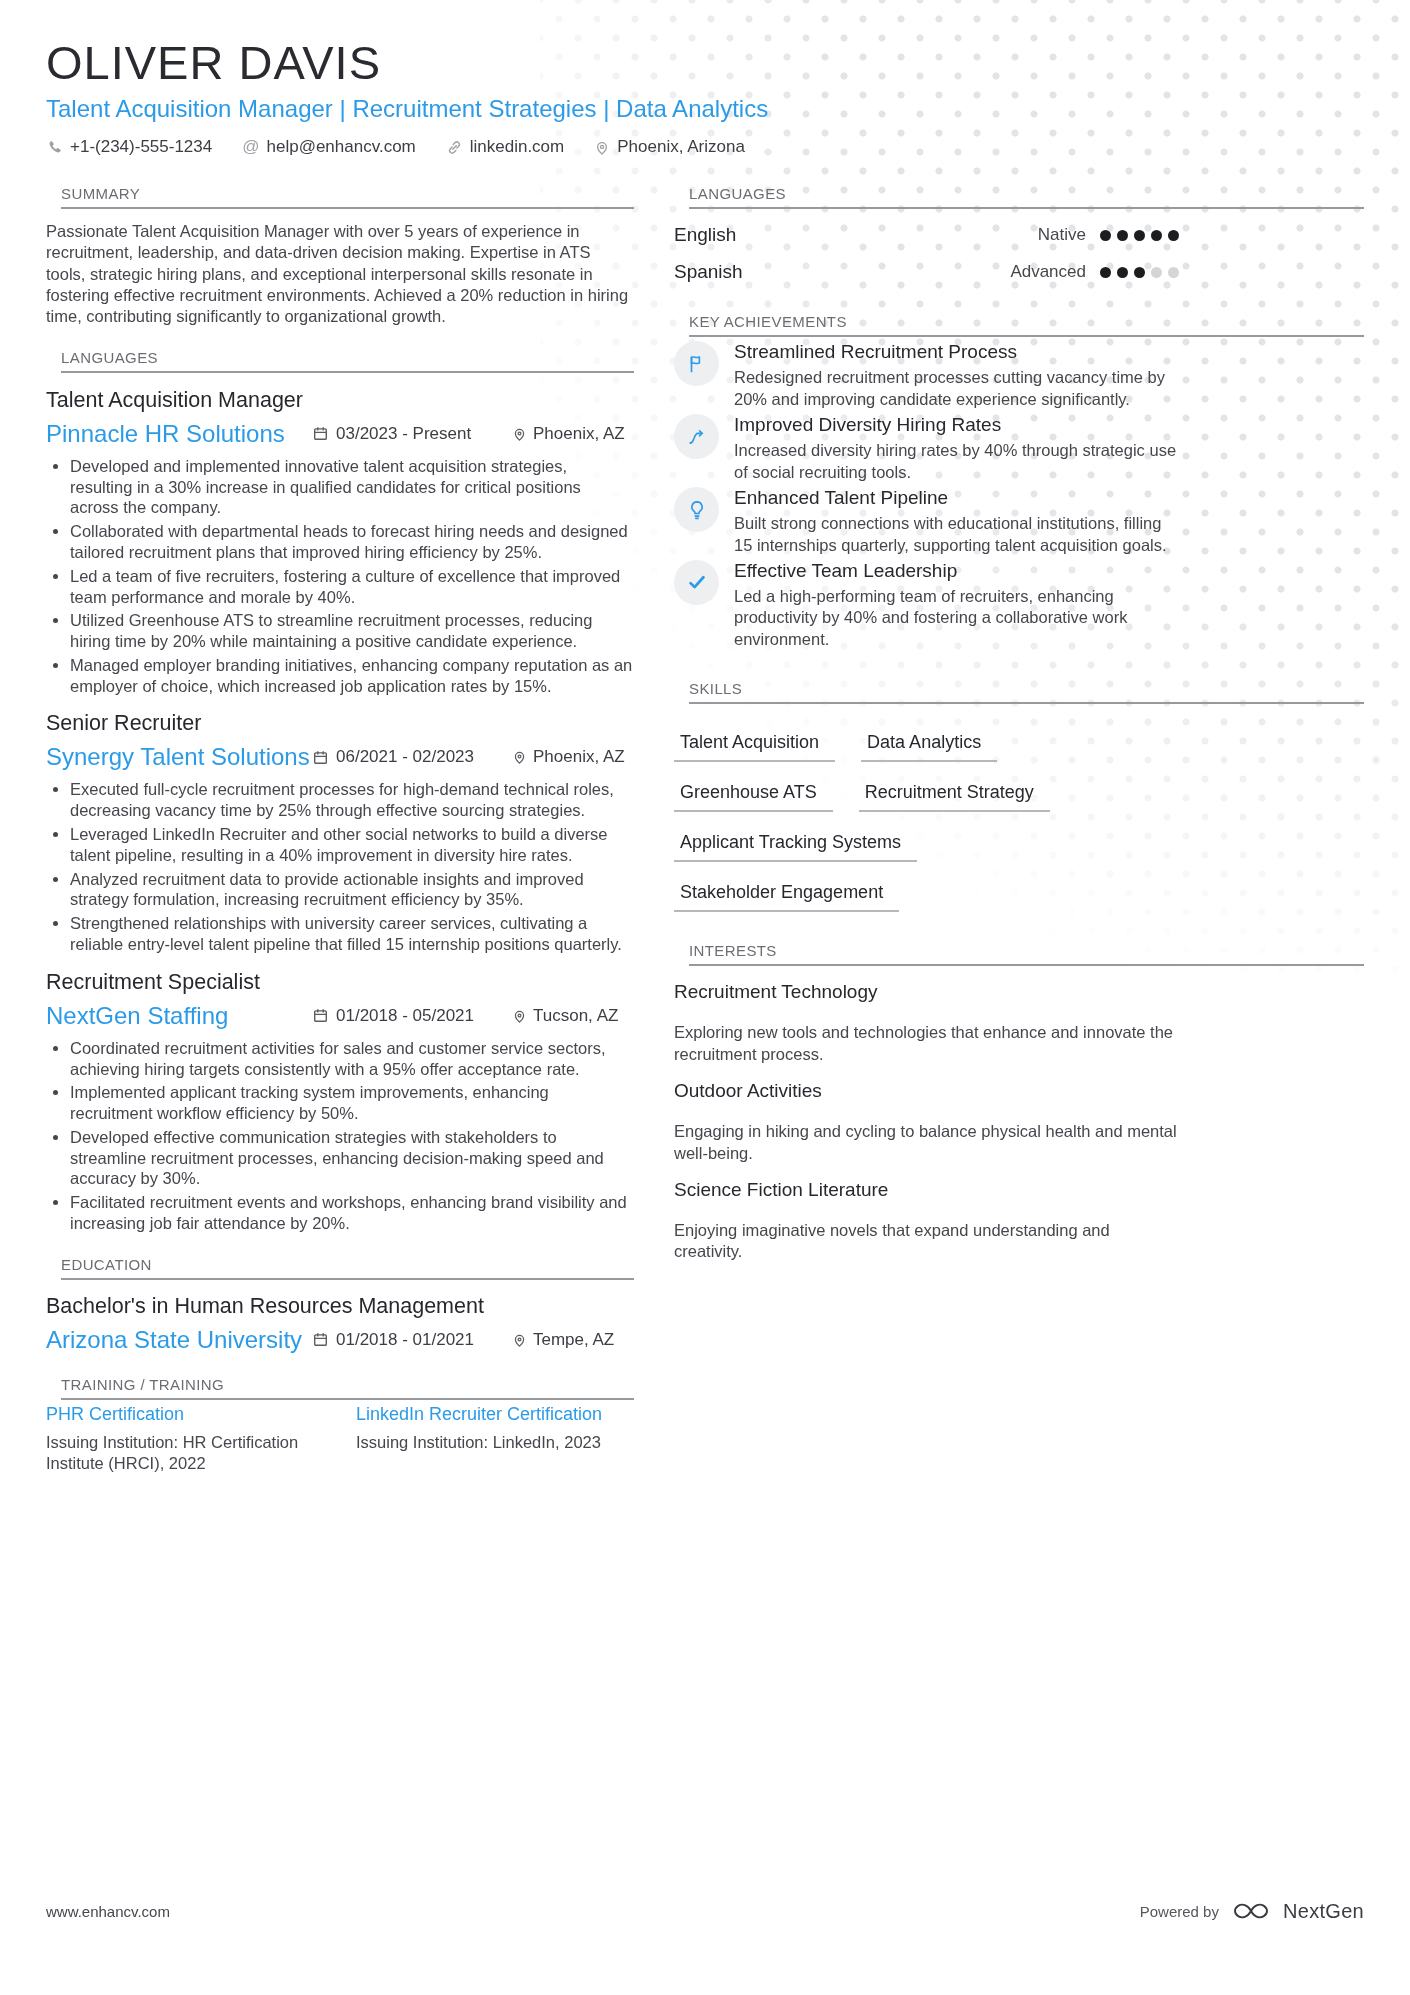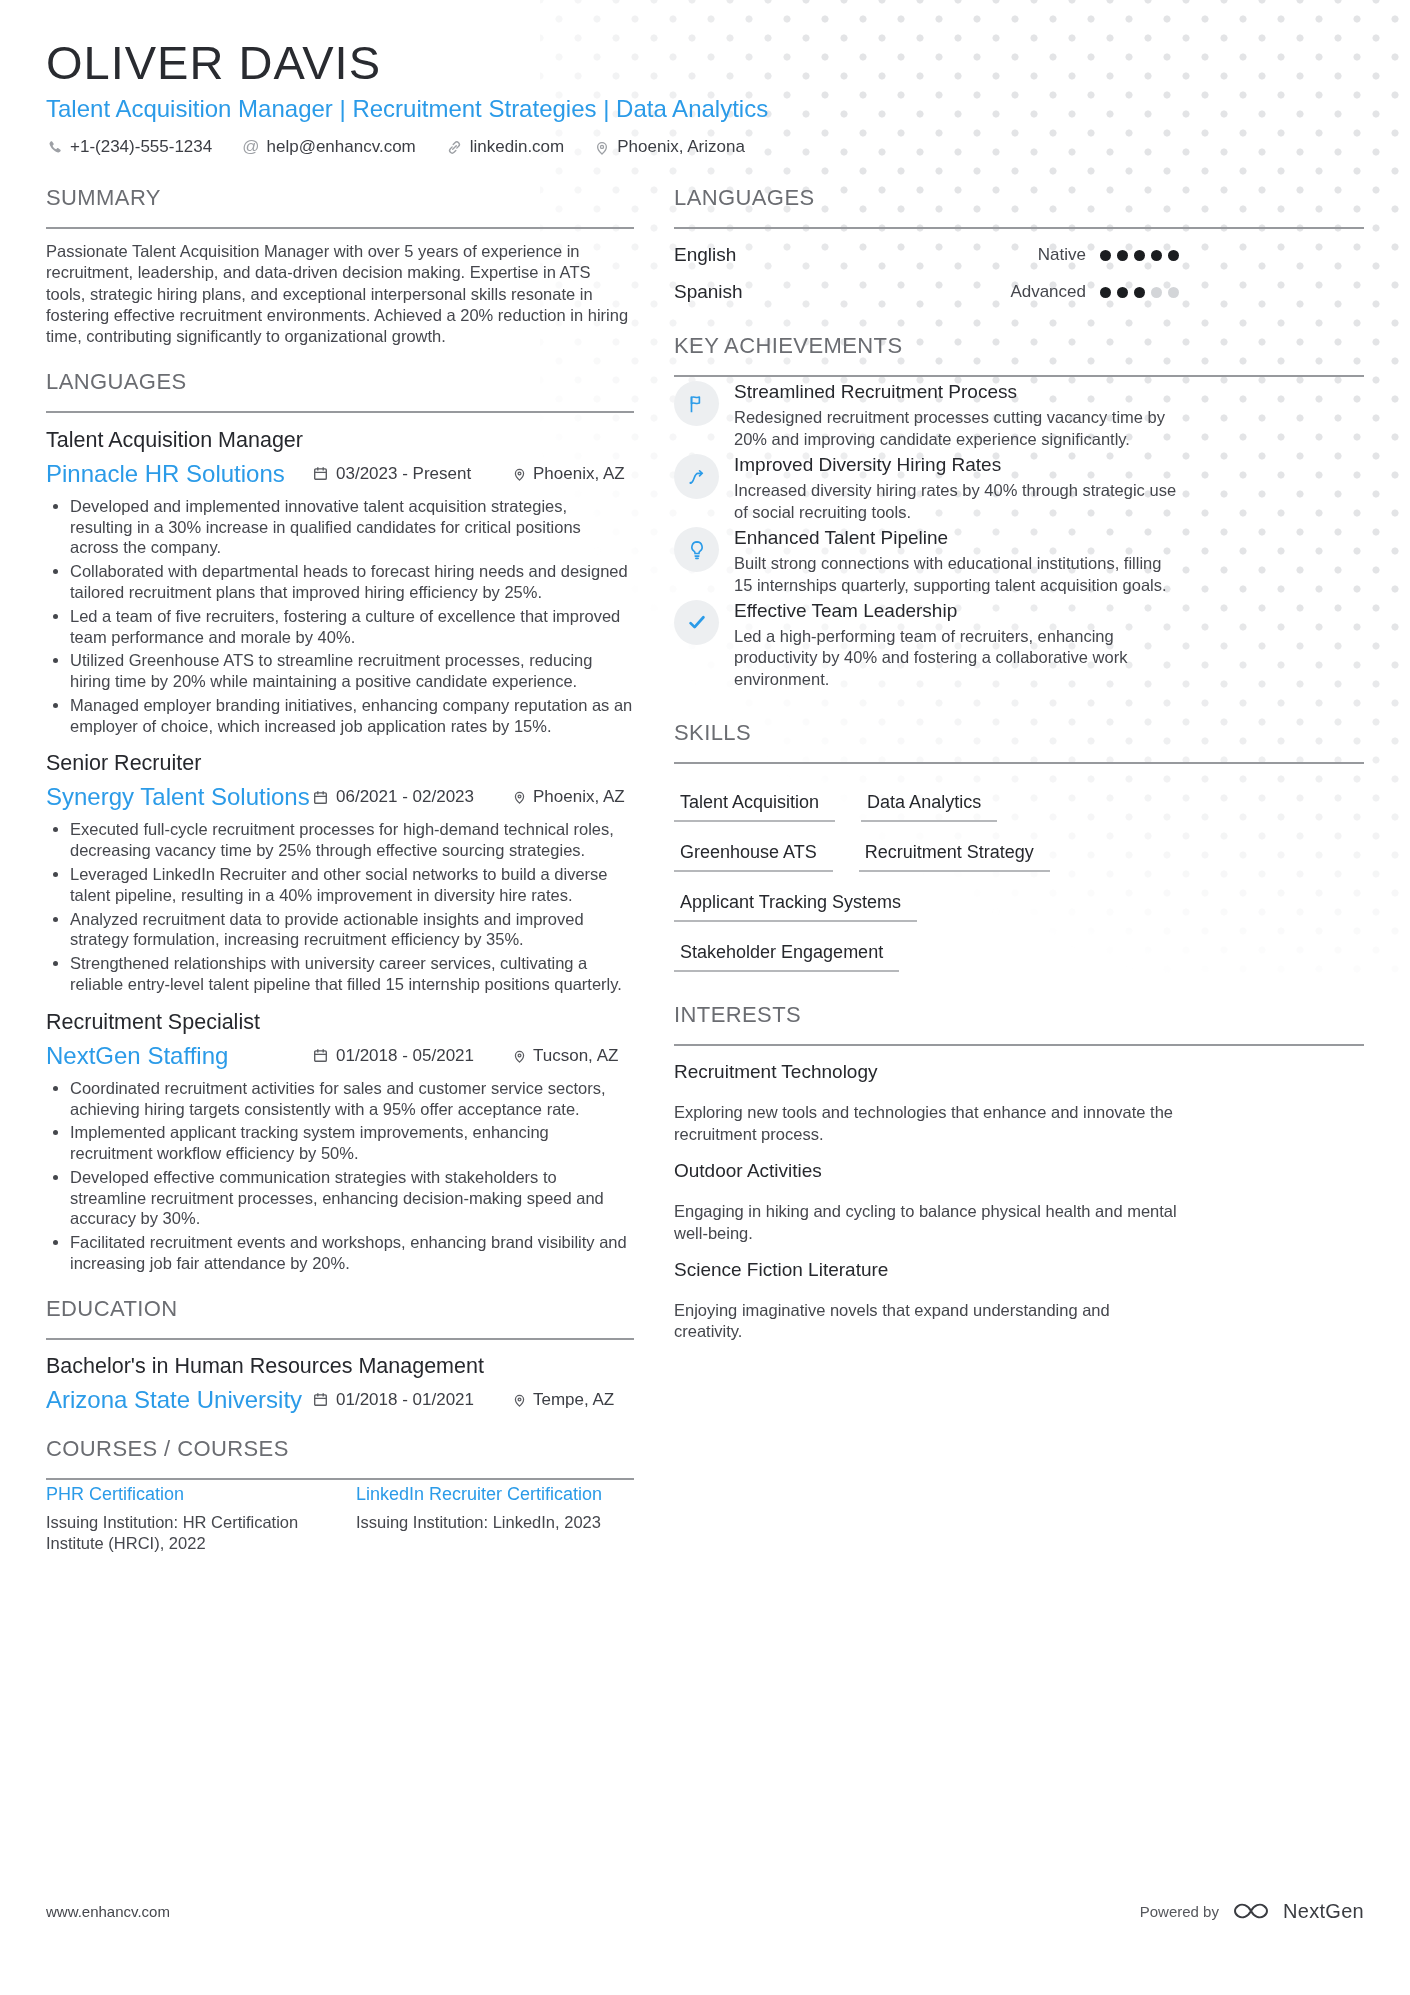--- a/index.html
+++ b/index.html
@@ -20,21 +20,21 @@
   .contact-item { display:flex; align-items:center; gap:7px; }
   .contact-item .cicon { display:inline-flex; color:#9da0a5; }
   .at-glyph { color:#9da0a5; font-size:17px; }
 
   
   .columns { display:flex; gap:40px; margin-top:28px; }
   .col-left { width:588px; flex-shrink:0; }
   .col-right { flex:1; }
 
   .section { margin-bottom:22px; }
-  .section-heading { font-size:22px; color:#6b6d72; letter-spacing:.4px; padding-bottom:16px; border-bottom:2px solid #97999d; }
+  .section-heading { font-size:15px; color:#6b6d72; letter-spacing:.4px; padding-bottom:5px; border-bottom:2px solid #97999d;margin-left:15px; }
 
   .summary-text { margin-top:12px; font-size:16.5px; line-height:1.28; color:#45474d; }
 
   
   .job { margin-top:15px; }
   .job-title, .degree-title { font-size:21.5px; color:#26282d; }
   .job-meta { display:flex; align-items:center; margin-top:7px; font-size:17px; }
   .company { color:#2b9be8; font-size:24px; flex:1; cursor:pointer; }
   .meta-date { width:200px; display:flex; align-items:center; gap:7px; color:#3c3e44; }
   .meta-loc { width:122px; display:flex; align-items:center; gap:6px; color:#3c3e44; }
@@ -266,21 +266,21 @@
                       <circle cx="11" cy="10.2" r="2.1"></circle>
                     </svg>
                   </span>
                 <span>Tempe, AZ</span>
               </span>
             </div>
           </div>
         </div>
 
         <div class="section">
-          <div class="section-heading">COURSES / COURSES</div>
+          <div class="section-heading">TRAINING / TRAINING</div>
           <div class="training-grid">
 
               <div>
                 <div class="course-title">PHR Certification</div>
                 <div class="course-inst">Issuing Institution: HR Certification Institute (HRCI), 2022</div>
               </div>
 
               <div>
                 <div class="course-title">LinkedIn Recruiter Certification</div>
                 <div class="course-inst">Issuing Institution: LinkedIn, 2023</div>

